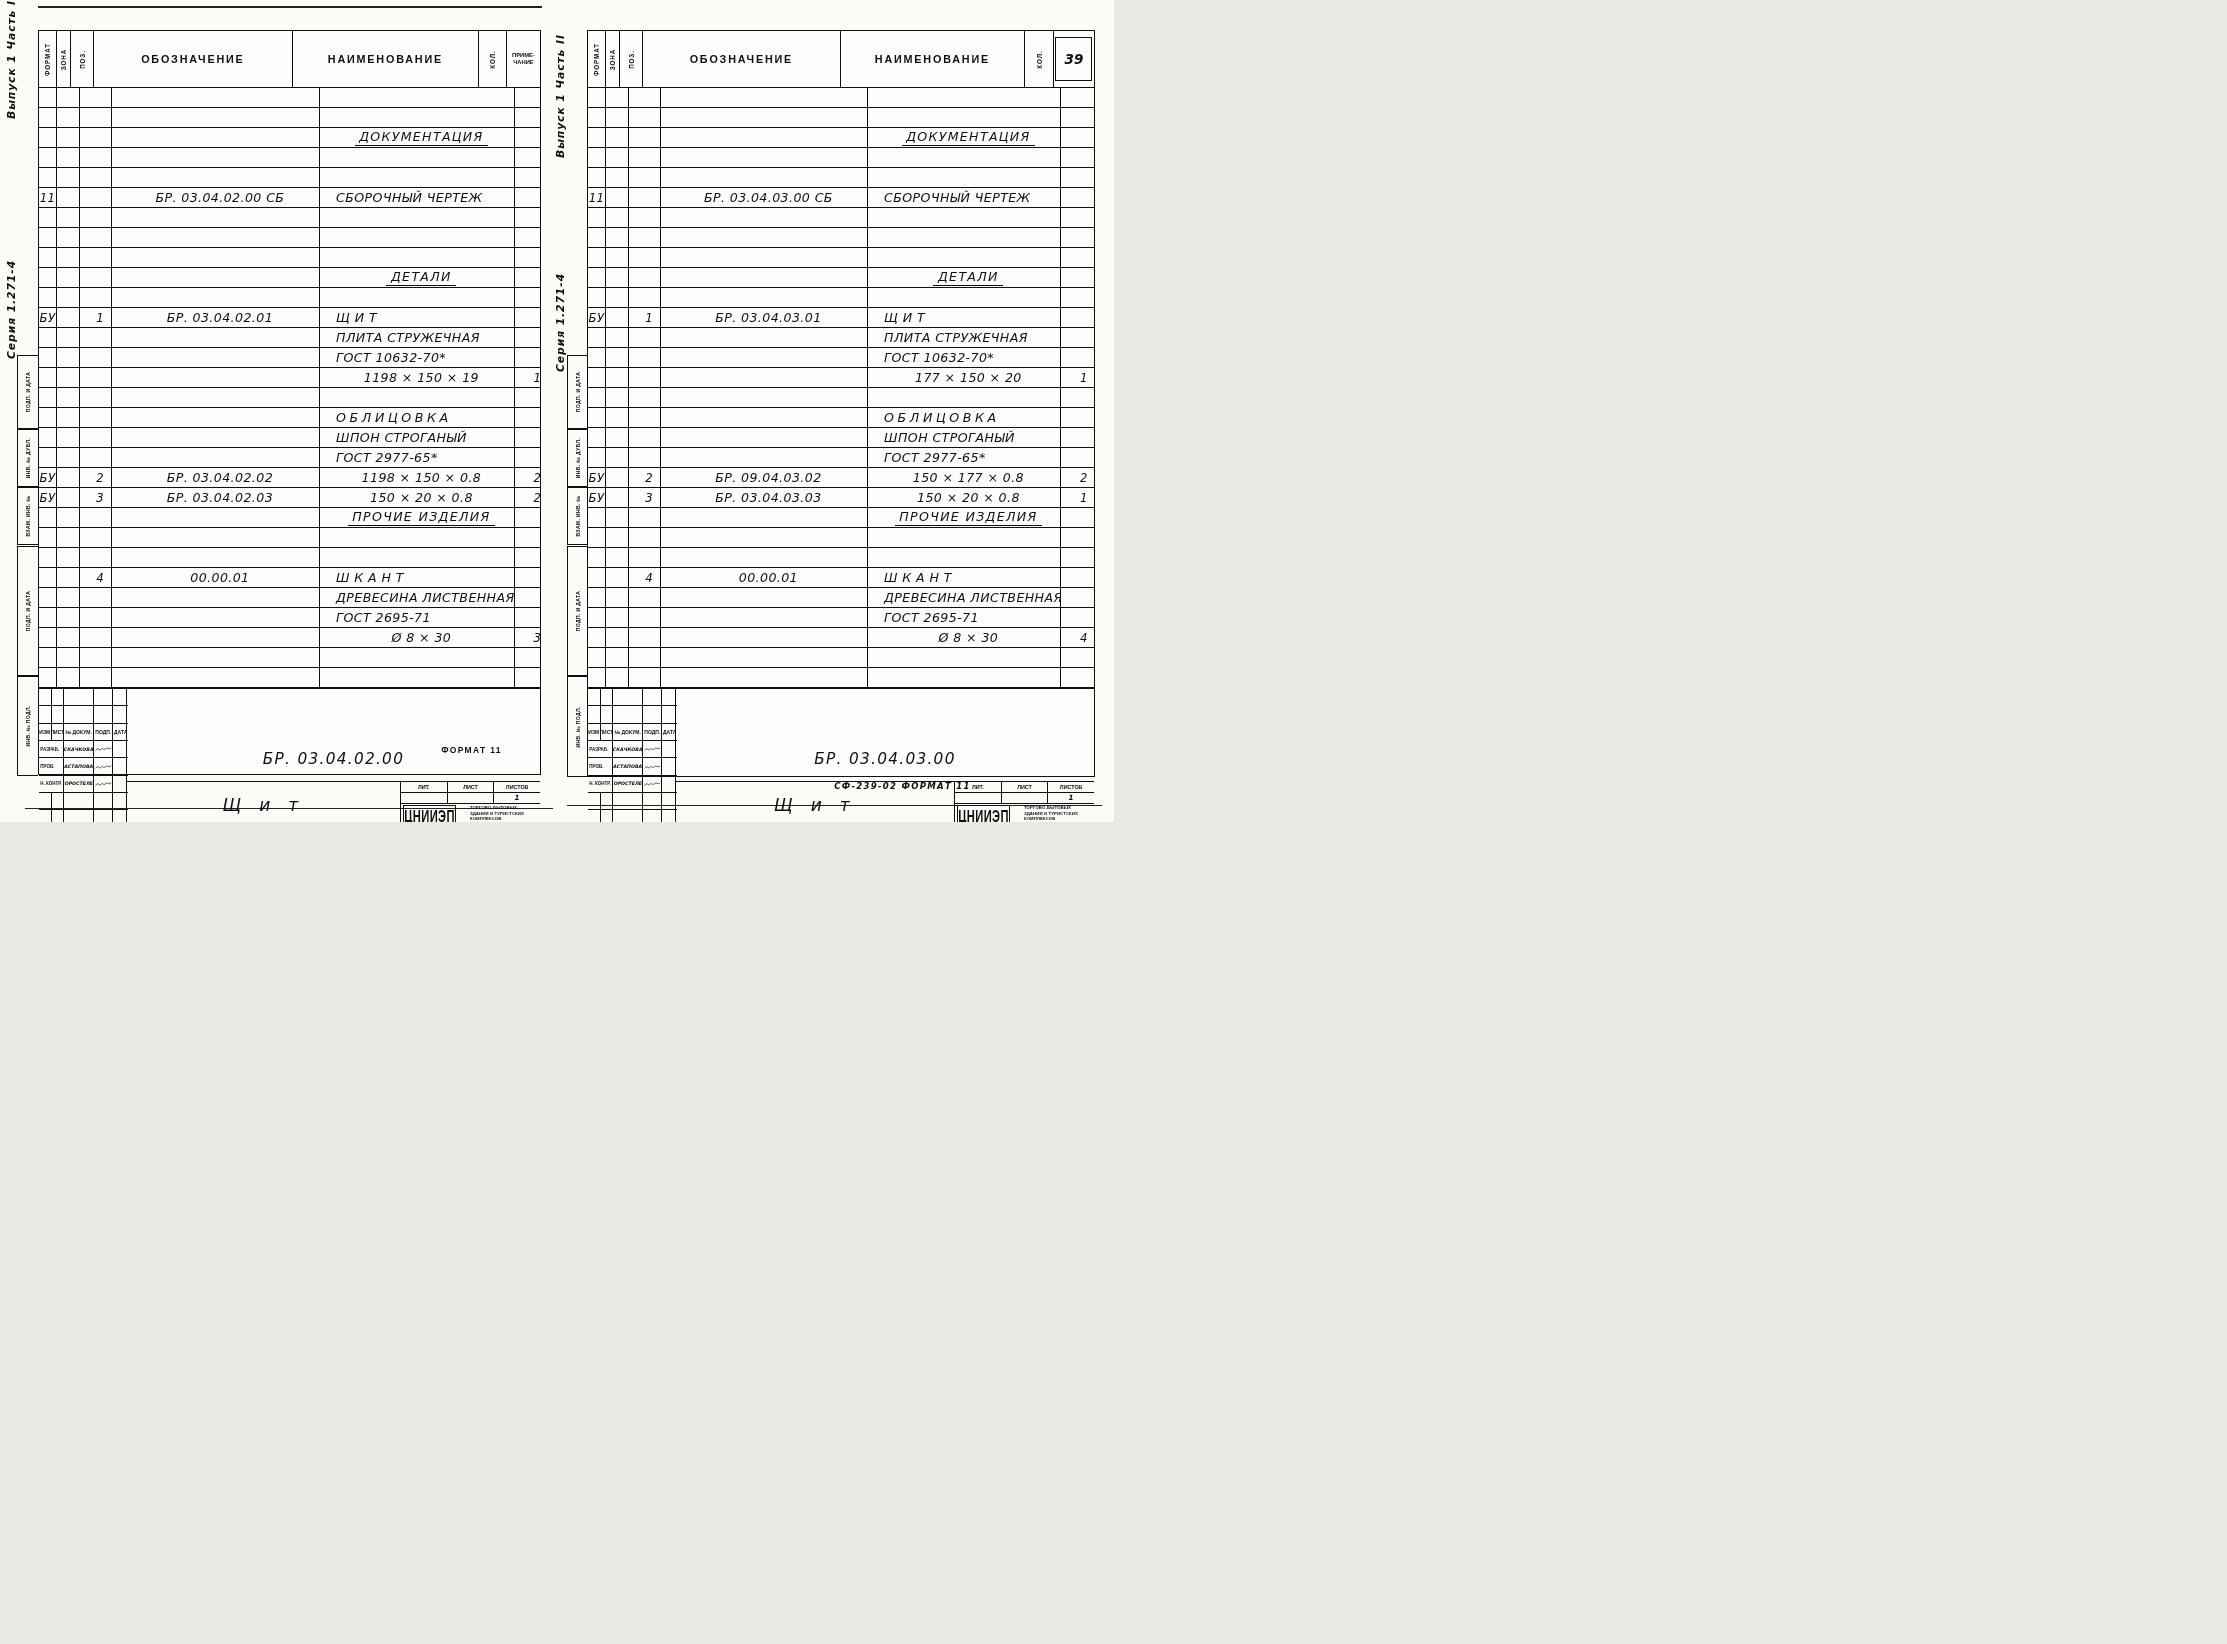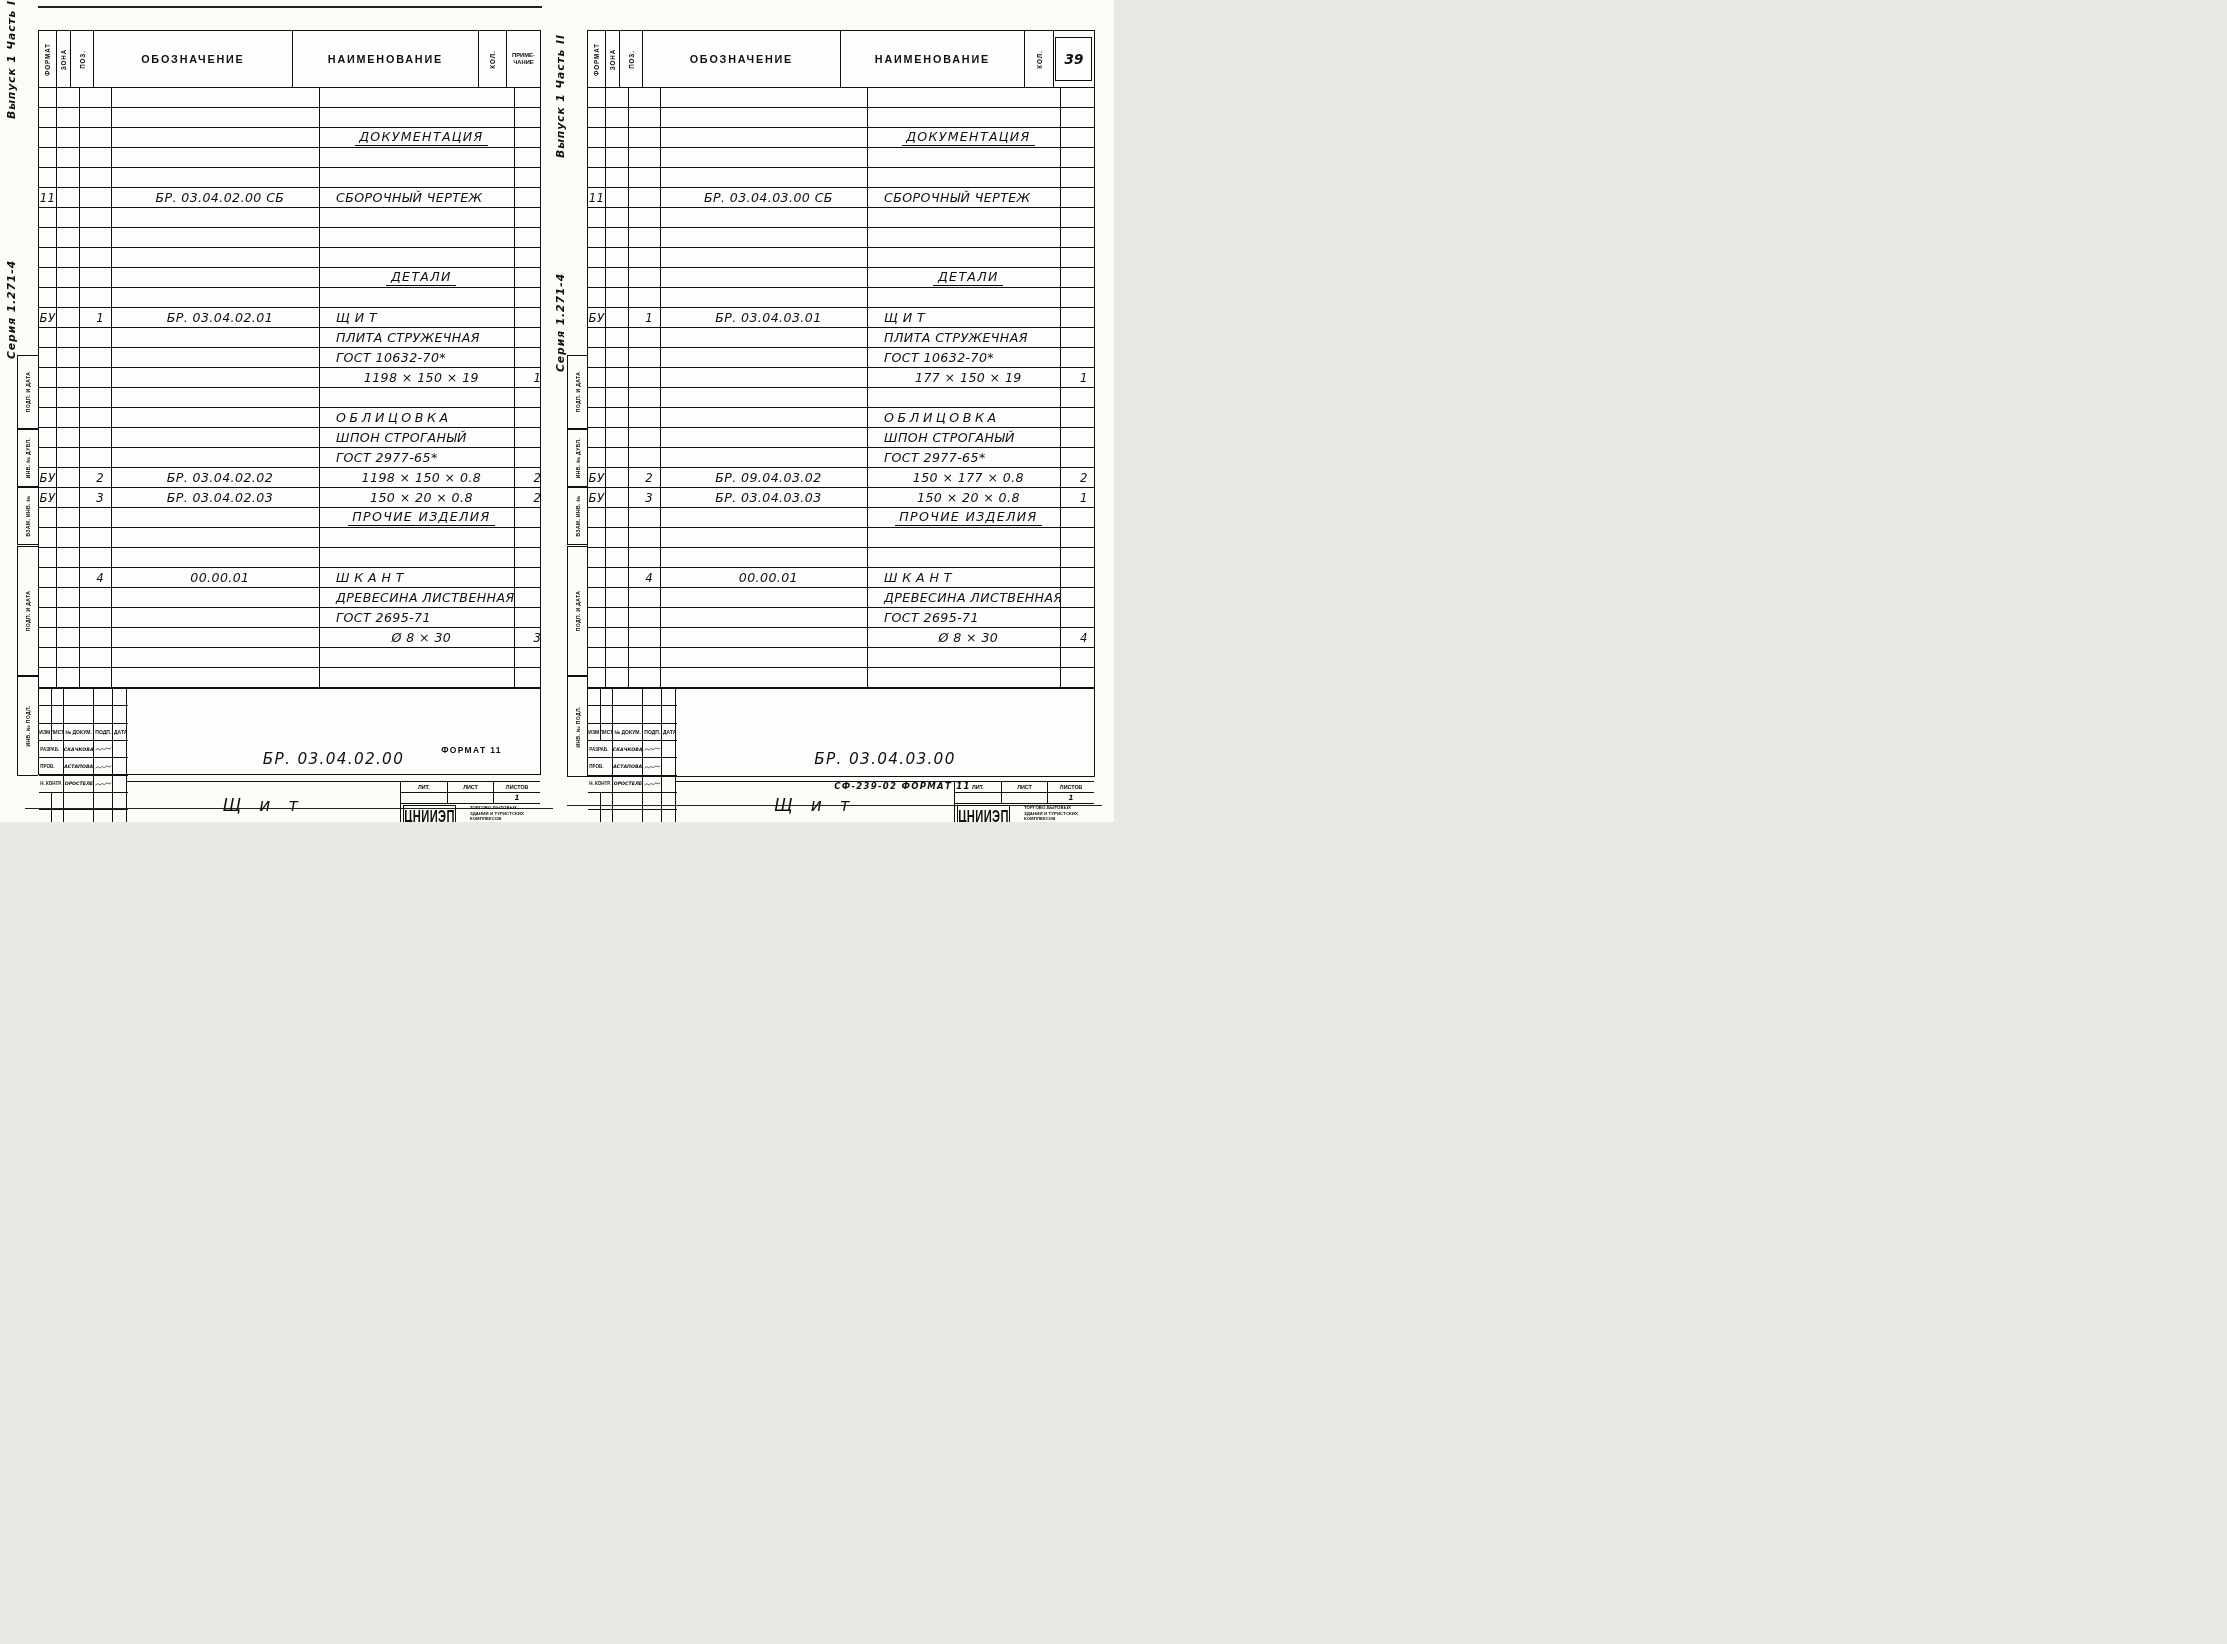--- a/index.html
+++ b/index.html
@@ -776,21 +776,21 @@
           </div>
           <div class="c c-qty"></div>
           <div class="c c-note"></div>
         </div>
         <div class="row">
           <div class="c c-format"></div>
           <div class="c c-zone"></div>
           <div class="c c-pos"></div>
           <div class="c c-designation"></div>
           <div class="c c-name dim">
-            <span class="hw">177 × 150 × 19</span>
+            <span class="hw">177 × 150 × 20</span>
           </div>
           <div class="c c-qty">
             <span class="hw">1</span>
           </div>
           <div class="c c-note"></div>
         </div>
         <div class="row">
           <div class="c c-format"></div>
           <div class="c c-zone"></div>
           <div class="c c-pos"></div>

